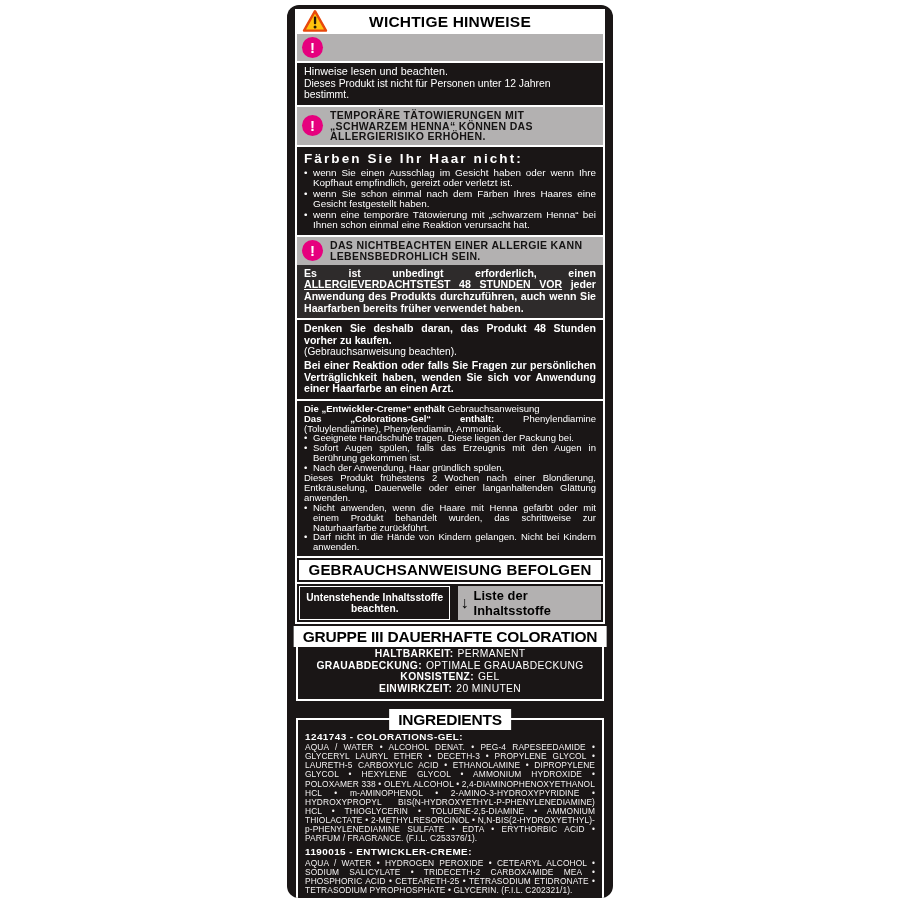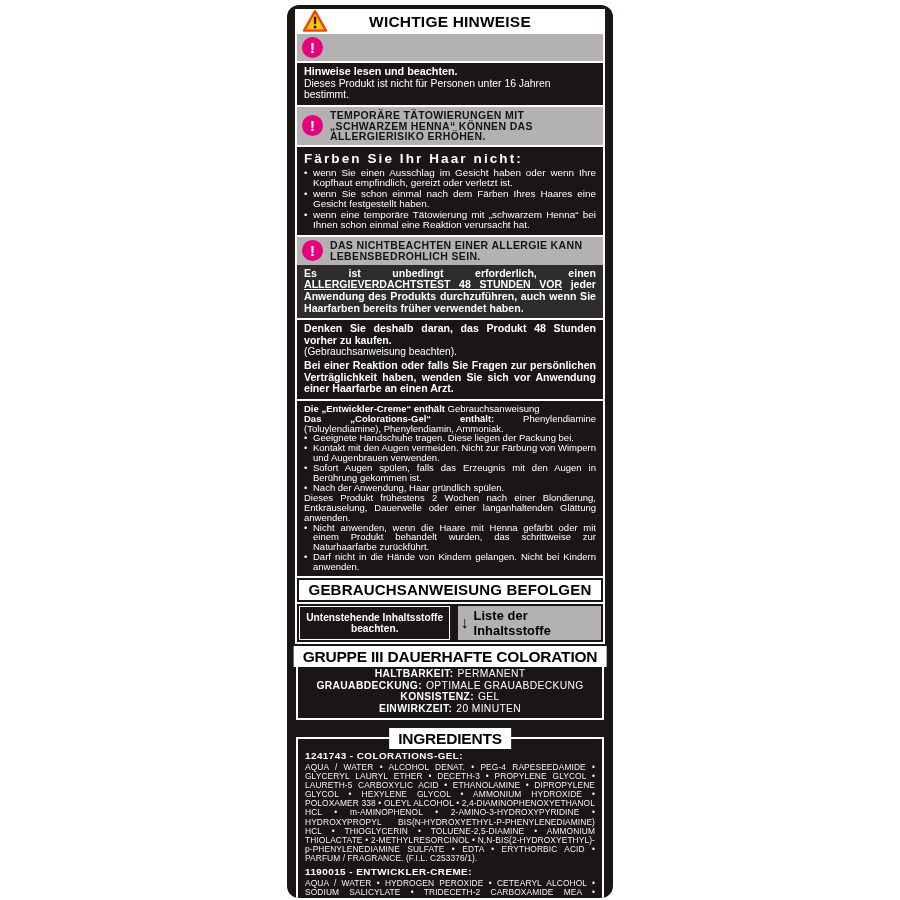--- a/index.html
+++ b/index.html
@@ -28,21 +28,21 @@
     display:flex;align-items:center;gap:7px;padding:3px 6px 3px 5px;
   }
   .bang{
     flex:0 0 21px;width:21px;height:21px;border-radius:50%;
     background:var(--magenta,#e6007e);color:#fff;font-weight:bold;font-size:15px;
     display:flex;align-items:center;justify-content:center;line-height:1;
   }
   .gray-alert p{margin:0;font-weight:bold;font-size:10.5px;line-height:10.8px;letter-spacing:0.35px;}
   .pad{padding:3px 7px 4px;}
   .read-notes p{margin:0;font-size:10.4px;line-height:11.6px;}
-  .read-notes .b1{font-weight:bold;font-size:10.8px;}
+  .read-notes .b1{font-weight:normal;font-size:10.8px;}
   .do-not-dye h3{margin:1px 0 2px;font-size:13.5px;letter-spacing:2.1px;font-weight:bold;}
   ul.blist{margin:0;padding:0;list-style:none;}
   ul.blist li{position:relative;padding-left:9px;font-size:9.9px;line-height:10px;text-align:justify;margin-bottom:1px;}
   ul.blist li::before{content:"\2022";position:absolute;left:0;top:0;}
   .allergy-body{background:#2e2b2b;padding:3px 7px 4px;font-weight:bold;font-size:10.6px;line-height:11.6px;text-align:justify;}
   .allergy-body u{text-decoration:underline;}
   .reminder p{margin:0;font-weight:bold;font-size:10.6px;line-height:11.6px;text-align:justify;}
   .reminder .note{font-weight:normal;font-size:10.2px;}
   .reminder .mt{margin-top:2px;}
   .contents-info{font-size:9.5px;line-height:9.9px;text-align:justify;}
@@ -94,21 +94,21 @@
       </svg>
       <span class="ttl">WICHTIGE HINWEISE</span>
     </div>
 
     <div class="sec gray-alert">
       <span class="bang">!</span>
     </div>
 
     <div class="sec pad read-notes">
       <p class="b1">Hinweise lesen und beachten.</p>
-      <p>Dieses Produkt ist nicht für Personen unter 16 Jahren bestimmt.</p>
+      <p>Dieses Produkt ist nicht für Personen unter 12 Jahren bestimmt.</p>
     </div>
 
     <div class="sec gray-alert">
       <span class="bang">!</span>
       <p>TEMPORÄRE TÄTOWIERUNGEN MIT „SCHWARZEM HENNA“ KÖNNEN DAS ALLERGIERISIKO ERHÖHEN.</p>
     </div>
 
     <div class="sec pad do-not-dye">
       <h3>Färben Sie Ihr Haar nicht:</h3>
       <ul class="blist">
@@ -132,21 +132,20 @@
       <p>Denken Sie deshalb daran, das Produkt 48 Stunden vorher zu kaufen.</p>
       <p class="note">(Gebrauchsanweisung beachten).</p>
       <p class="mt">Bei einer Reaktion oder falls Sie Fragen zur persönlichen Verträglichkeit haben, wenden Sie sich vor Anwendung einer Haarfarbe an einen Arzt.</p>
     </div>
 
     <div class="sec pad contents-info">
       <p><b>Die „Entwickler-Creme“ enthält</b><span> Gebrauchsanweisung</span></p>
       <p><b>Das „Colorations-Gel“ enthält:</b><span> Phenylendiamine (Toluylendiamine), Phenylendiamin, Ammoniak.</span></p>
       <ul class="blist">
         <li>Geeignete Handschuhe tragen. Diese liegen der Packung bei.</li>
-        <li>Kontakt mit den Augen vermeiden. Nicht zur Färbung von Wimpern und Augenbrauen verwenden.</li>
         <li>Sofort Augen spülen, falls das Erzeugnis mit den Augen in Berührung gekommen ist.</li>
         <li>Nach der Anwendung, Haar gründlich spülen.</li>
       </ul>
       <p>Dieses Produkt frühestens 2 Wochen nach einer Blondierung, Entkräuselung, Dauerwelle oder einer langanhaltenden Glättung anwenden.</p>
       <ul class="blist">
         <li>Nicht anwenden, wenn die Haare mit Henna gefärbt oder mit einem Produkt behandelt wurden, das schrittweise zur Naturhaarfarbe zurückführt.</li>
         <li>Darf nicht in die Hände von Kindern gelangen. Nicht bei Kindern anwenden.</li>
       </ul>
     </div>
 

